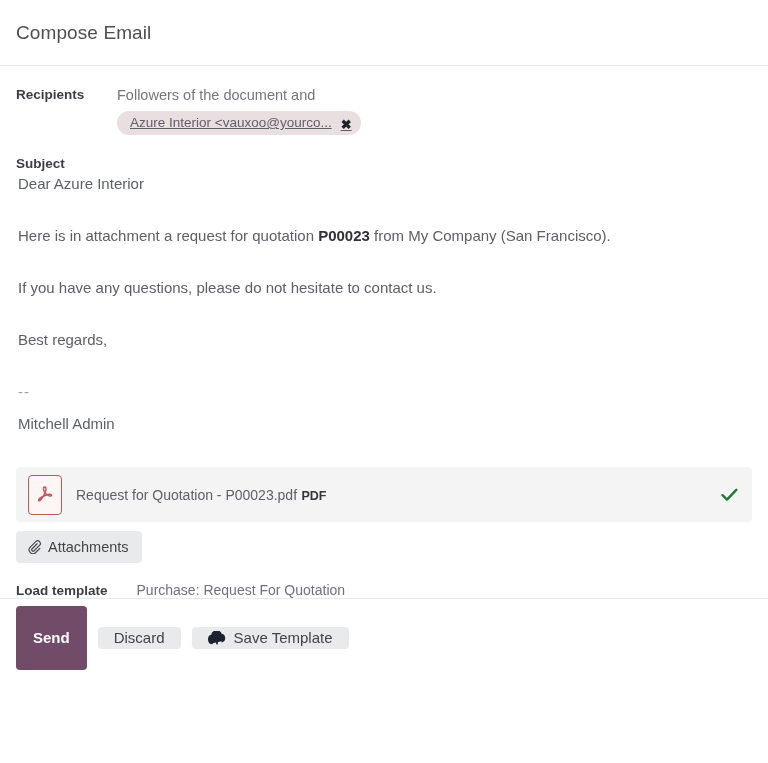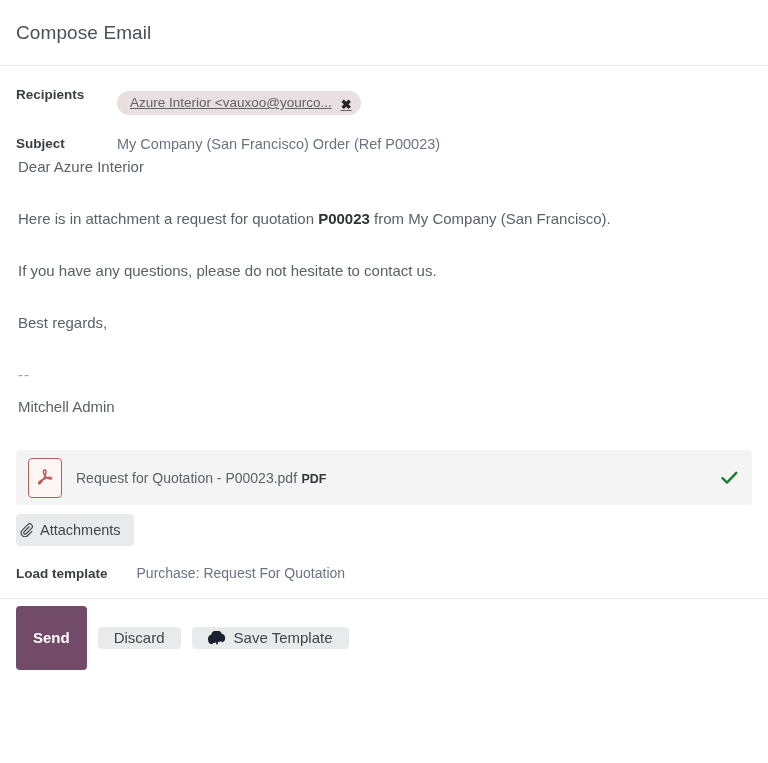--- a/index.html
+++ b/index.html
@@ -165,21 +165,21 @@
 
   
   .attachments-btn {
     margin-top: 9px;
     display: inline-flex;
     align-items: center;
     gap: 7px;
     background: #e9eaec;
     border: none;
     border-radius: 4px;
-    padding: 8px 13px 8px 3px;
+    padding: 8px 13px 8px 11px;
     font-size: 14.5px;
     color: #41444b;
     font-family: "Liberation Sans", sans-serif;
     cursor: pointer;
   }
 
   
   .template-row {
     display: flex;
     align-items: center;
@@ -240,33 +240,33 @@
   <div class="dialog-header">
     <div class="dialog-title">Compose Email</div>
   </div>
 
   <div class="dialog-body">
 
     
     <div class="field-row">
       <div class="field-label">Recipients</div>
       <div class="field-value">
+        <div class="recipients-value">Followers of the document and</div>
         <div class="tag-wrap">
           <span class="tag">
             <span class="tag-text">Azure Interior  &lt;vauxoo@yourco...</span>
             <span class="tag-close">✖</span>
           </span>
         </div>
       </div>
     </div>
 
     
     <div class="field-row subject-row">
       <div class="field-label">Subject</div>
-      <div class="field-value subject-value">My Company (San Francisco) Order (Ref P00023)</div>
     </div>
 
     
     <div class="mail-body">
       <p>Dear Azure Interior</p>
       <p><span>Here is in attachment a request for quotation </span><b>P00023</b><span> from My Company (San Francisco).</span></p>
       <p>If you have any questions, please do not hesitate to contact us.</p>
       <p>Best regards,</p>
       <p class="tight sig-dashes">--</p>
       <p>Mitchell Admin</p>

